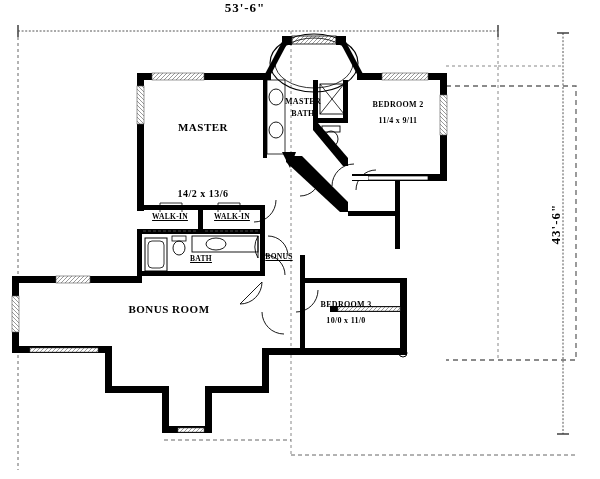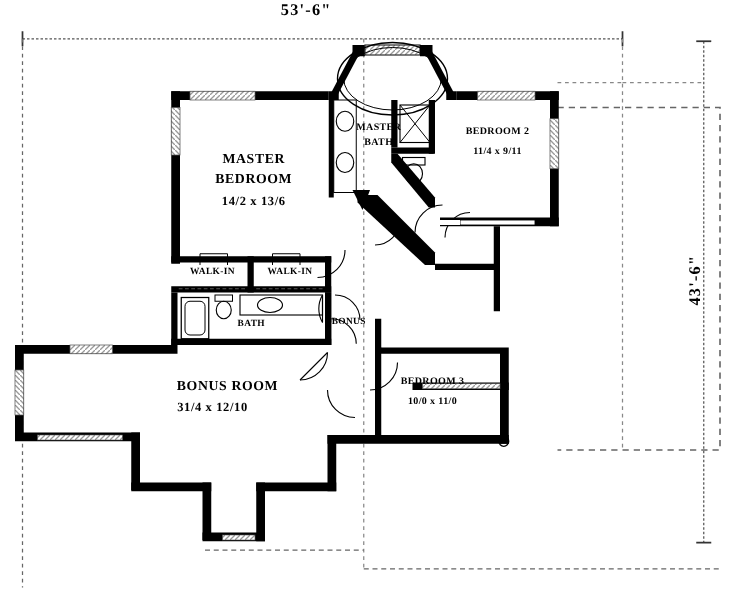--- a/index.html
+++ b/index.html
@@ -11,22 +11,22 @@
     position:absolute;
     font-family:"Liberation Serif",serif;
     font-weight:bold;
     color:#000;
     white-space:nowrap;
     letter-spacing:0.5px;
     text-align:center;
     line-height:1.25;
   }
   .lbl.room{font-size:11px;}
-  .lbl.dim{font-size:10px;}
-  .lbl.small{font-size:7.5px;letter-spacing:0.3px;}
+  .lbl.dim{font-size:10px;margin-top:32px;}
+  .lbl.small{font-size:7.5px;letter-spacing:0.3px;text-decoration:underline;}
   .lbl.tiny{font-size:8px;letter-spacing:0.3px;}
   .lbl.meas{font-size:13px;letter-spacing:1px;}
   .rot{transform:rotate(-90deg);transform-origin:50% 50%;}
 </style>
 </head>
 <body>
 
 <div id="plan">
 
   <svg width="600" height="479" viewBox="0 0 600 479">
@@ -199,34 +199,32 @@
       <rect x="352" y="176" width="16" height="4" fill="#fff"></rect>
     </g>
 
   </svg>
 
   <div class="lbl meas" style="left:185px; top:0px; width:120px;">53'-6"</div>
 
   <div class="lbl meas rot" style="left:516px; top:216px; width:80px;">43'-6"</div>
 
   <div class="lbl room" style="left:155px; top:121px; width:96px;">MASTER</div>
-  <div class="lbl room" style="left:155px; top:137px; width:96px;">BEDROOM</div>
   <div class="lbl dim" style="left:155px; top:156px; width:96px;">14/2 x 13/6</div>
 
   <div class="lbl tiny" style="left:281px; top:97px; width:44px;">MASTER</div>
   <div class="lbl tiny" style="left:281px; top:109px; width:44px;">BATH</div>
 
   <div class="lbl tiny" style="left:353px; top:100px; width:90px;">BEDROOM 2</div>
   <div class="lbl tiny" style="left:353px; top:116px; width:90px;">11/4 x 9/11</div>
 
   <div class="lbl tiny" style="left:300px; top:300px; width:92px;">BEDROOM 3</div>
   <div class="lbl tiny" style="left:300px; top:316px; width:92px;">10/0 x 11/0</div>
 
-  <div class="lbl room" style="left:107px; top:303px; width:150px;">BONUS ROOM</div>
-  <div class="lbl dim" style="left:95px; top:321px; width:150px;">31/4 x 12/10</div>
+  <div class="lbl room" style="left:94px; top:303px; width:150px;">BONUS ROOM</div>
 
   <div class="lbl small" style="left:178px; top:254px; width:46px;">BATH</div>
 
   <div class="lbl small" style="left:256px; top:252px; width:46px;">BONUS</div>
 
   <div class="lbl small" style="left:142px; top:212px; width:56px;">WALK-IN</div>
   <div class="lbl small" style="left:204px; top:212px; width:56px;">WALK-IN</div>
 
 </div>
 

